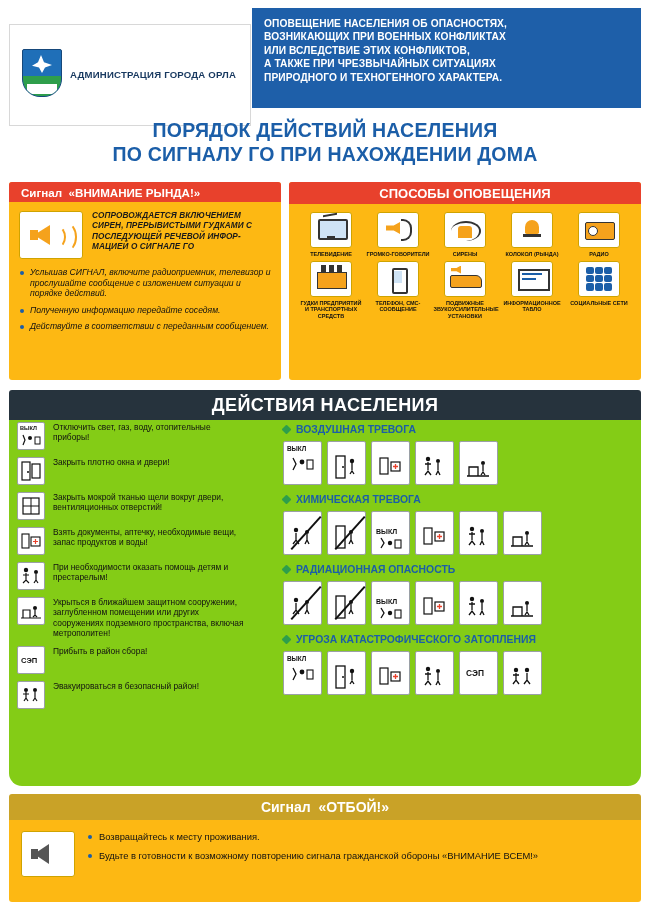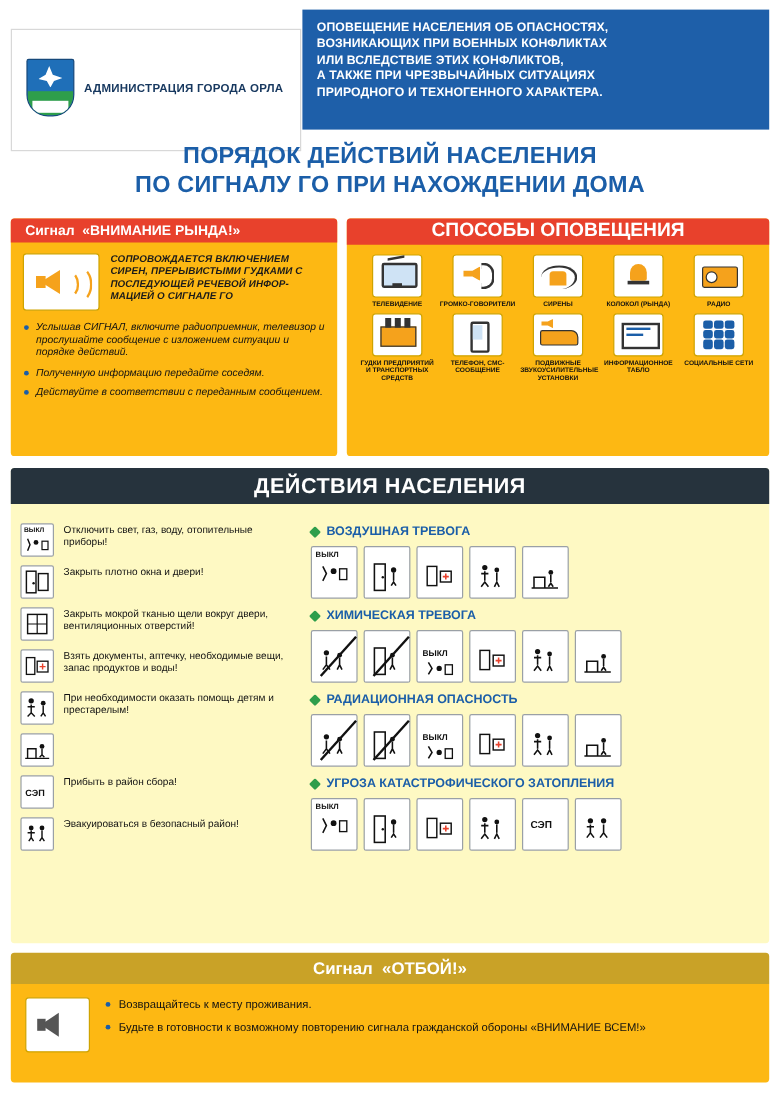--- a/index.html
+++ b/index.html
@@ -34,21 +34,21 @@
   .spk .w1,.spk .w2{position:absolute;border:2px solid #f5a21c;border-radius:50%;border-left-color:transparent;border-top-color:transparent;border-bottom-color:transparent;}
   .spk .w1{left:30px;top:14px;width:12px;height:18px;}
   .spk .w2{left:35px;top:10px;width:18px;height:26px;}
   .spk-text{font-size:8.2px;line-height:10.4px;color:#1a1a1a;font-weight:bold;text-transform:uppercase;letter-spacing:.1px;}
   .bullets{margin:8px 0 4px 0;padding:0;list-style:none;}
   .bullets li{position:relative;padding-left:11px;font-size:8.6px;line-height:10.6px;color:#111;margin-bottom:6px;}
   .bullets li:before{content:"";position:absolute;left:1px;top:4px;width:4px;height:4px;border-radius:50%;background:#1b5ea8;}
 
   
   .right-box{position:absolute;left:280px;top:0;width:352px;height:198px;background:#fdb813;border-radius:3px;}
-  .right-hdr{height:22px;background:#e8412c;border-radius:3px 3px 0 0;color:#fff;font-size:16px;font-weight:bold;display:flex;align-items:center;justify-content:center;}
+  .right-hdr{height:22px;background:#e8412c;border-radius:3px 3px 0 0;color:#fff;font-size:13px;font-weight:bold;display:flex;align-items:center;justify-content:center;}
   .ways{padding:8px 8px 0 8px;display:flex;flex-wrap:wrap;gap:3px 4px;justify-content:center;}
   .way{width:63px;text-align:center;}
   .way .ic{width:40px;height:34px;margin:0 auto;background:#fff;border:1px solid #cfa300;border-radius:3px;position:relative;}
   .way .cap{font-size:5.5px;line-height:6.6px;font-weight:bold;margin-top:3px;color:#111;text-transform:uppercase;}
 
   .tv{position:absolute;left:7px;top:6px;width:26px;height:17px;border:2px solid #333;border-radius:2px;background:#cfe3f5;}
   .tv-leg{position:absolute;left:16px;top:23px;width:8px;height:4px;background:#333;}
   .tv-ant{position:absolute;left:12px;top:1px;width:14px;height:6px;border-top:2px solid #333;transform:skewY(-10deg);}
   .lsp{position:absolute;left:8px;top:9px;width:14px;height:12px;background:#f5a21c;clip-path:polygon(0 30%,55% 30%,100% 0,100% 100%,55% 70%,0 70%);}
   .lsp2{position:absolute;left:23px;top:6px;width:9px;height:18px;border:2px solid #333;border-left:none;border-radius:0 9px 9px 0;}
@@ -62,23 +62,23 @@
   .fact-c{position:absolute;top:3px;width:5px;height:8px;background:#333;}
   .phone{position:absolute;left:14px;top:6px;width:12px;height:22px;background:#fff;border:2px solid #333;border-radius:2px;}
   .phone-s{position:absolute;left:16px;top:9px;width:8px;height:12px;background:#cfe3f5;}
   .car{position:absolute;left:5px;top:13px;width:30px;height:11px;background:#f5a21c;border:1px solid #333;border-radius:2px 6px 2px 2px;}
   .board{position:absolute;left:6px;top:7px;width:28px;height:18px;border:2px solid #333;background:#fff;}
   .board-l{position:absolute;left:10px;top:11px;width:20px;height:2px;background:#1b5ea8;}
   .soc{position:absolute;left:7px;top:5px;width:26px;height:24px;display:grid;grid-template-columns:repeat(3,1fr);grid-gap:1px;}
   .soc span{background:#1b5ea8;border-radius:2px;}
 
   
-  .actions{position:absolute;left:9px;top:390px;width:632px;height:396px;background:#fef9c3;border-radius:3px;}
+  .actions{position:absolute;left:9px;top:390px;width:632px;height:396px;background:#84cc16;border-radius:13px;}
   .act-hdr{height:30px;background:#26333d;color:#fff;font-size:18px;font-weight:bold;display:flex;align-items:center;justify-content:center;letter-spacing:.4px;border-radius:3px 3px 0 0;}
-  .act-body{display:flex;padding:16px 8px 0 8px;box-sizing:border-box;}
+  .act-body{display:flex;padding:2px 8px 0 8px;box-sizing:border-box;gap:24px;}
   .col-left{width:232px;}
   .lrow{display:flex;gap:8px;align-items:flex-start;margin-bottom:7px;}
   .lic{width:26px;height:26px;background:#fff;border:1px solid #9aa0a6;border-radius:2px;flex:none;position:relative;}
   .lic .tag{position:absolute;left:2px;top:2px;font-size:5.6px;font-weight:bold;color:#111;}
   .lic .fig{position:absolute;left:3px;top:10px;width:20px;height:14px;}
   .ltext{font-size:8.4px;line-height:10.4px;color:#111;}
   .col-right{flex:1;padding-left:10px;}
   .sec-title{display:flex;align-items:center;gap:6px;font-size:10.4px;font-weight:bold;color:#1b5ea8;text-transform:uppercase;margin:2px 0 6px 0;}
   .sec-title .dot{width:7px;height:7px;background:#2e9e4b;border-radius:1px;transform:rotate(45deg);flex:none;}
   .iconrow{display:flex;gap:5px;margin-bottom:9px;}
@@ -304,20 +304,21 @@
           <div class="ltext">При необходимости оказать помощь детям и престарелым!</div>
         </div>
         <div class="lrow">
           <div class="lic">
             <svg viewBox="0 0 26 26" width="26" height="26">
                 <path d="M3 20 h20 M5 20 v-8 h7 v8" stroke="#111" fill="none" stroke-width="1.2"></path>
                 <circle cx="17" cy="10" r="2" fill="#111"></circle>
                 <path d="M17 12 v5 M15 19 l2-2 2 2" stroke="#111" stroke-width="1.2" fill="none"></path>
               </svg>
           </div>
+          <div class="ltext">Укрыться в ближайшем защитном сооружении, заглубленном помещении или других сооружениях подземного пространства, включая метрополитен!</div>
         </div>
         <div class="lrow">
           <div class="lic">
               <span class="tag" style="left:3px;top:9px;font-size:7.6px;">СЭП</span>
             </div>
           <div class="ltext">Прибыть в район сбора!</div>
         </div>
         <div class="lrow">
           <div class="lic">
             <svg viewBox="0 0 26 26" width="26" height="26">

